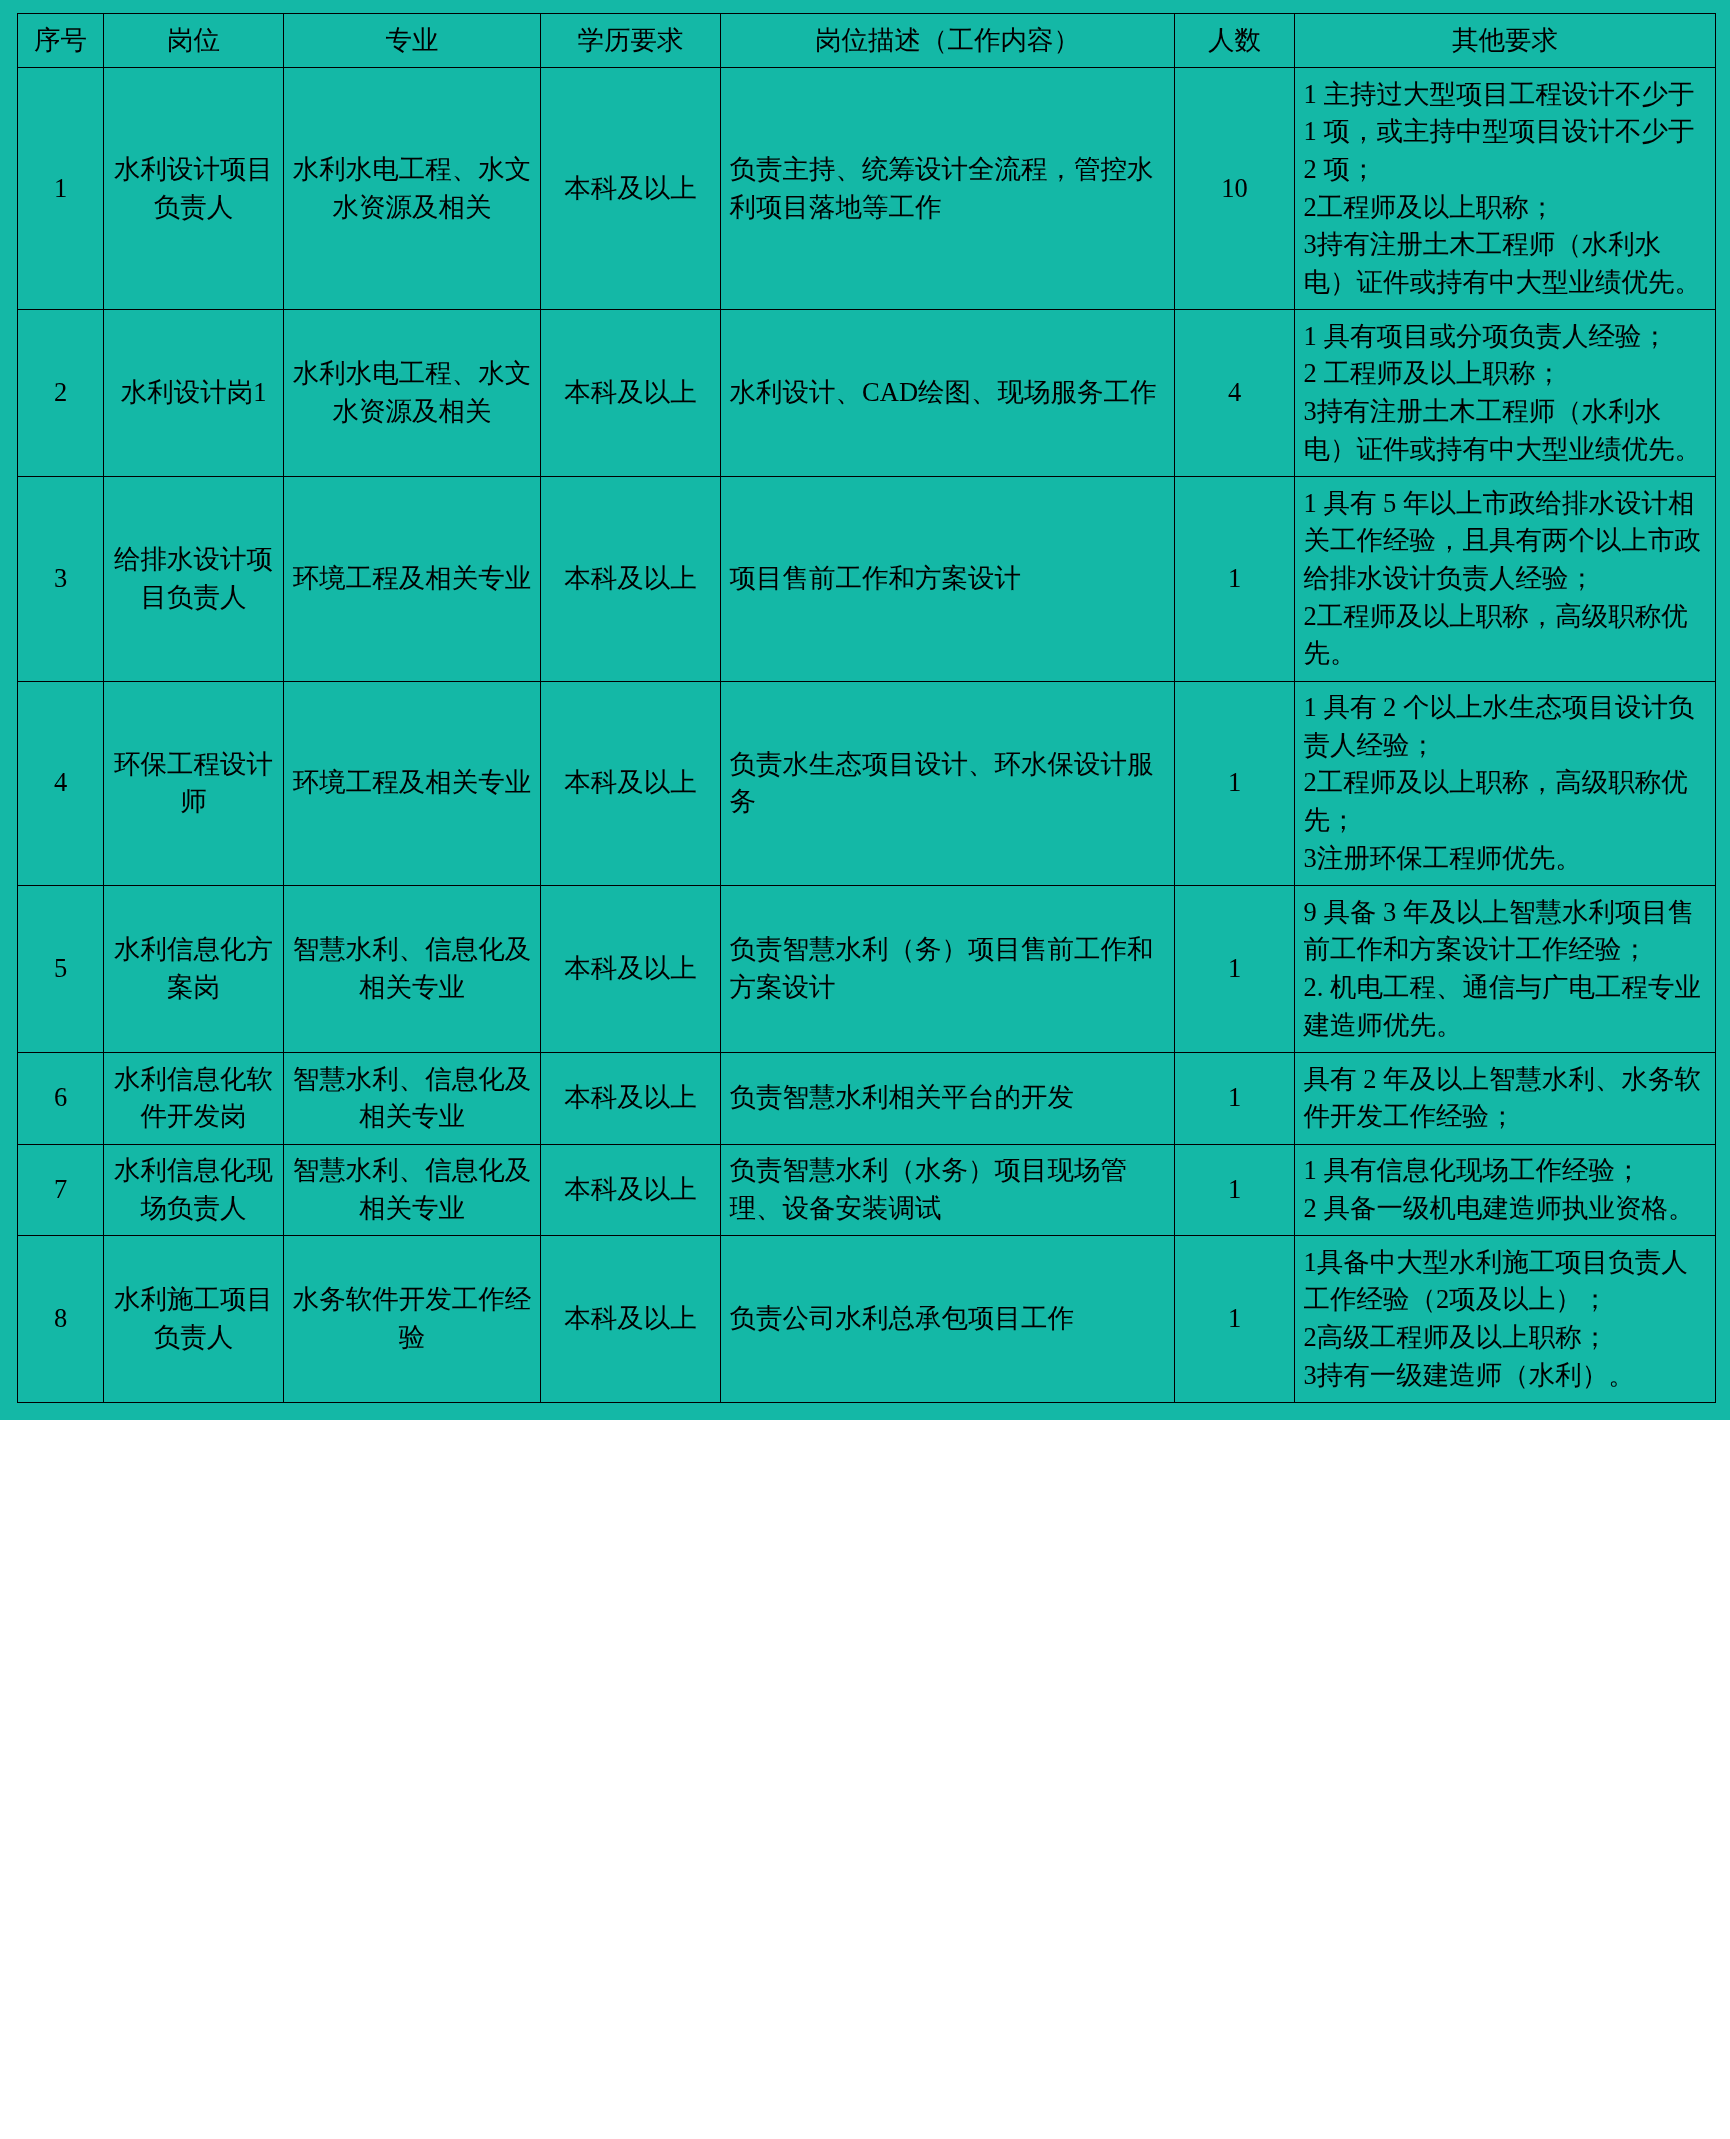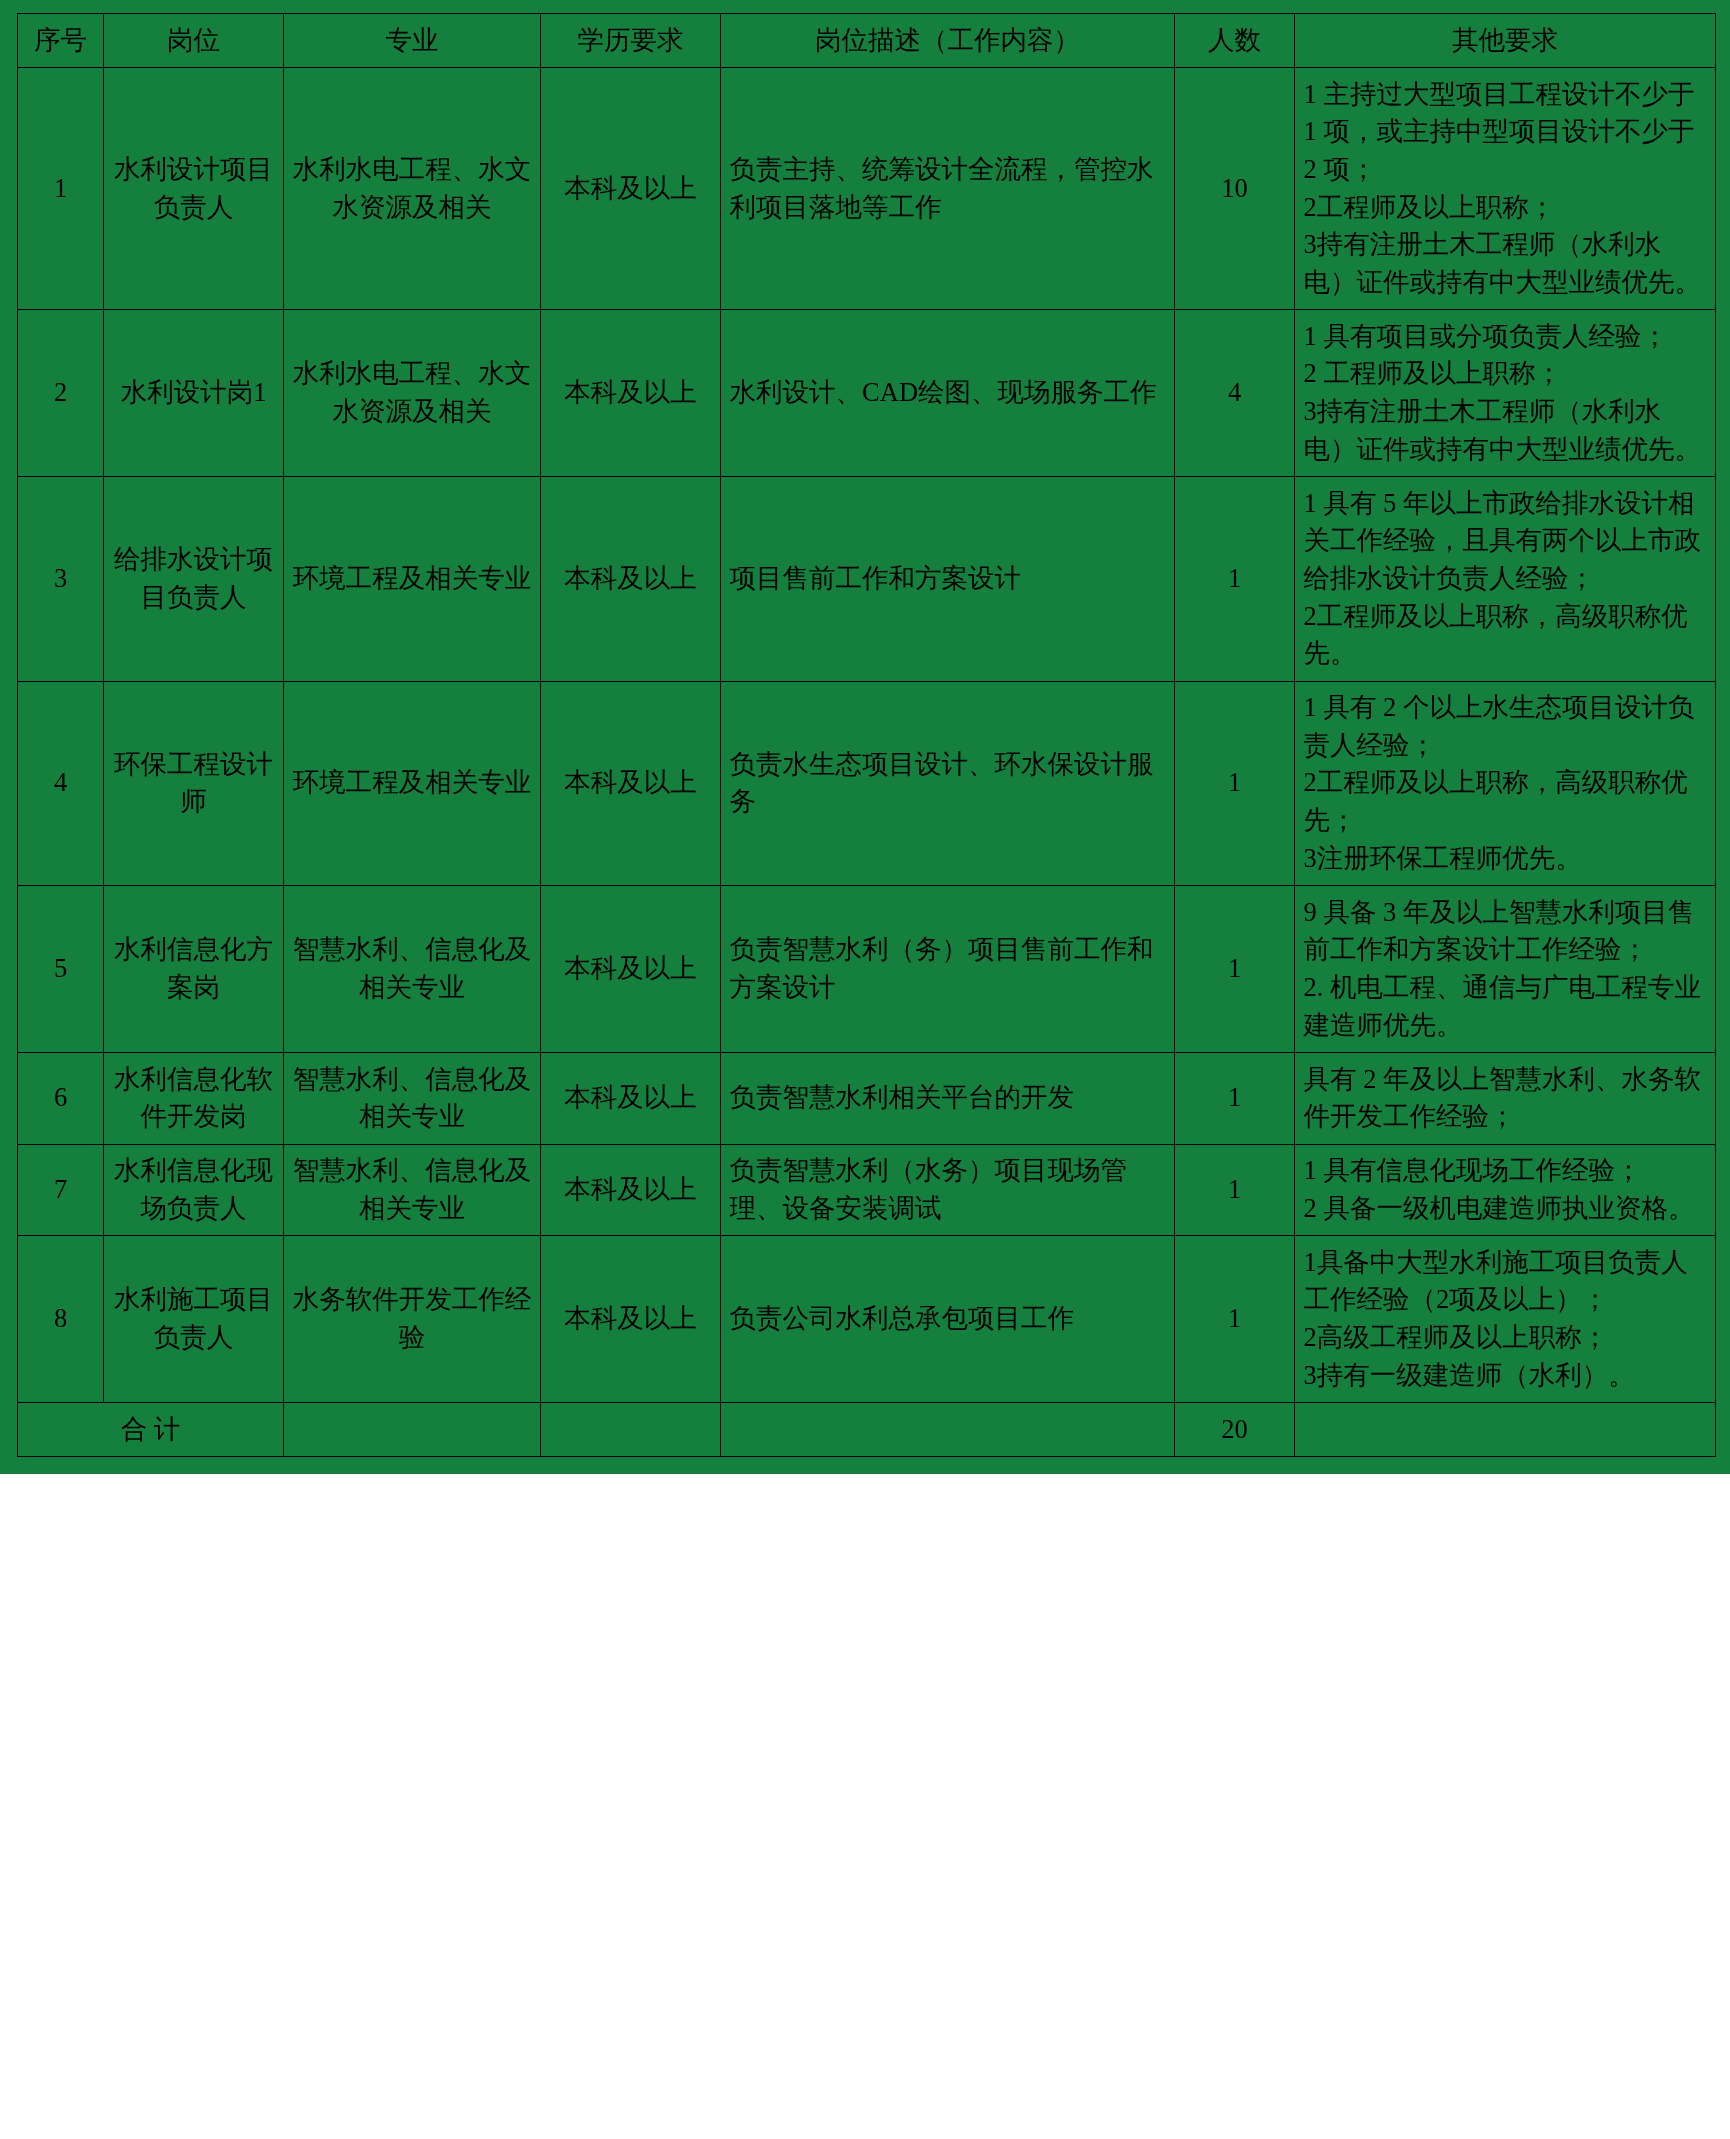--- a/index.html
+++ b/index.html
@@ -8,21 +8,21 @@
     background: #ffffff;
   }
   body {
     font-family: "Liberation Serif", "DejaVu Serif", serif;
     color: #000000;
   }
   .page {
     width: 1730px;
     box-sizing: border-box;
     padding: 13px 20px 17px 17px;
-    background: #15803d;
+    background: #14b8a6;
   }
   table.job-table {
     border-collapse: collapse;
     width: 1696px;
     table-layout: fixed;
   }
   table.job-table td,
   table.job-table th {
     border: 1.3px solid #000000;
     vertical-align: middle;
@@ -170,24 +170,16 @@
         <td class="cell-no">8</td>
         <td class="cell-post">水利施工项目负责人</td>
         <td class="cell-major">水务软件开发工作经验</td>
         <td class="cell-edu">本科及以上</td>
         <td class="cell-desc">负责公司水利总承包项目工作</td>
         <td class="cell-num">1</td>
         <td class="cell-other nowrapline">1具备中大型水利施工项目负责人工作经验（2项及以上）；
 2高级工程师及以上职称；
 3持有一级建造师（水利）。</td>
       </tr>
-      <tr class="total-row">
-        <td class="total-label" colspan="2">合 计</td>
-        <td></td>
-        <td></td>
-        <td></td>
-        <td>20</td>
-        <td></td>
-      </tr>
     </tbody>
   </table>
 </div>
 
 
 </body></html>

